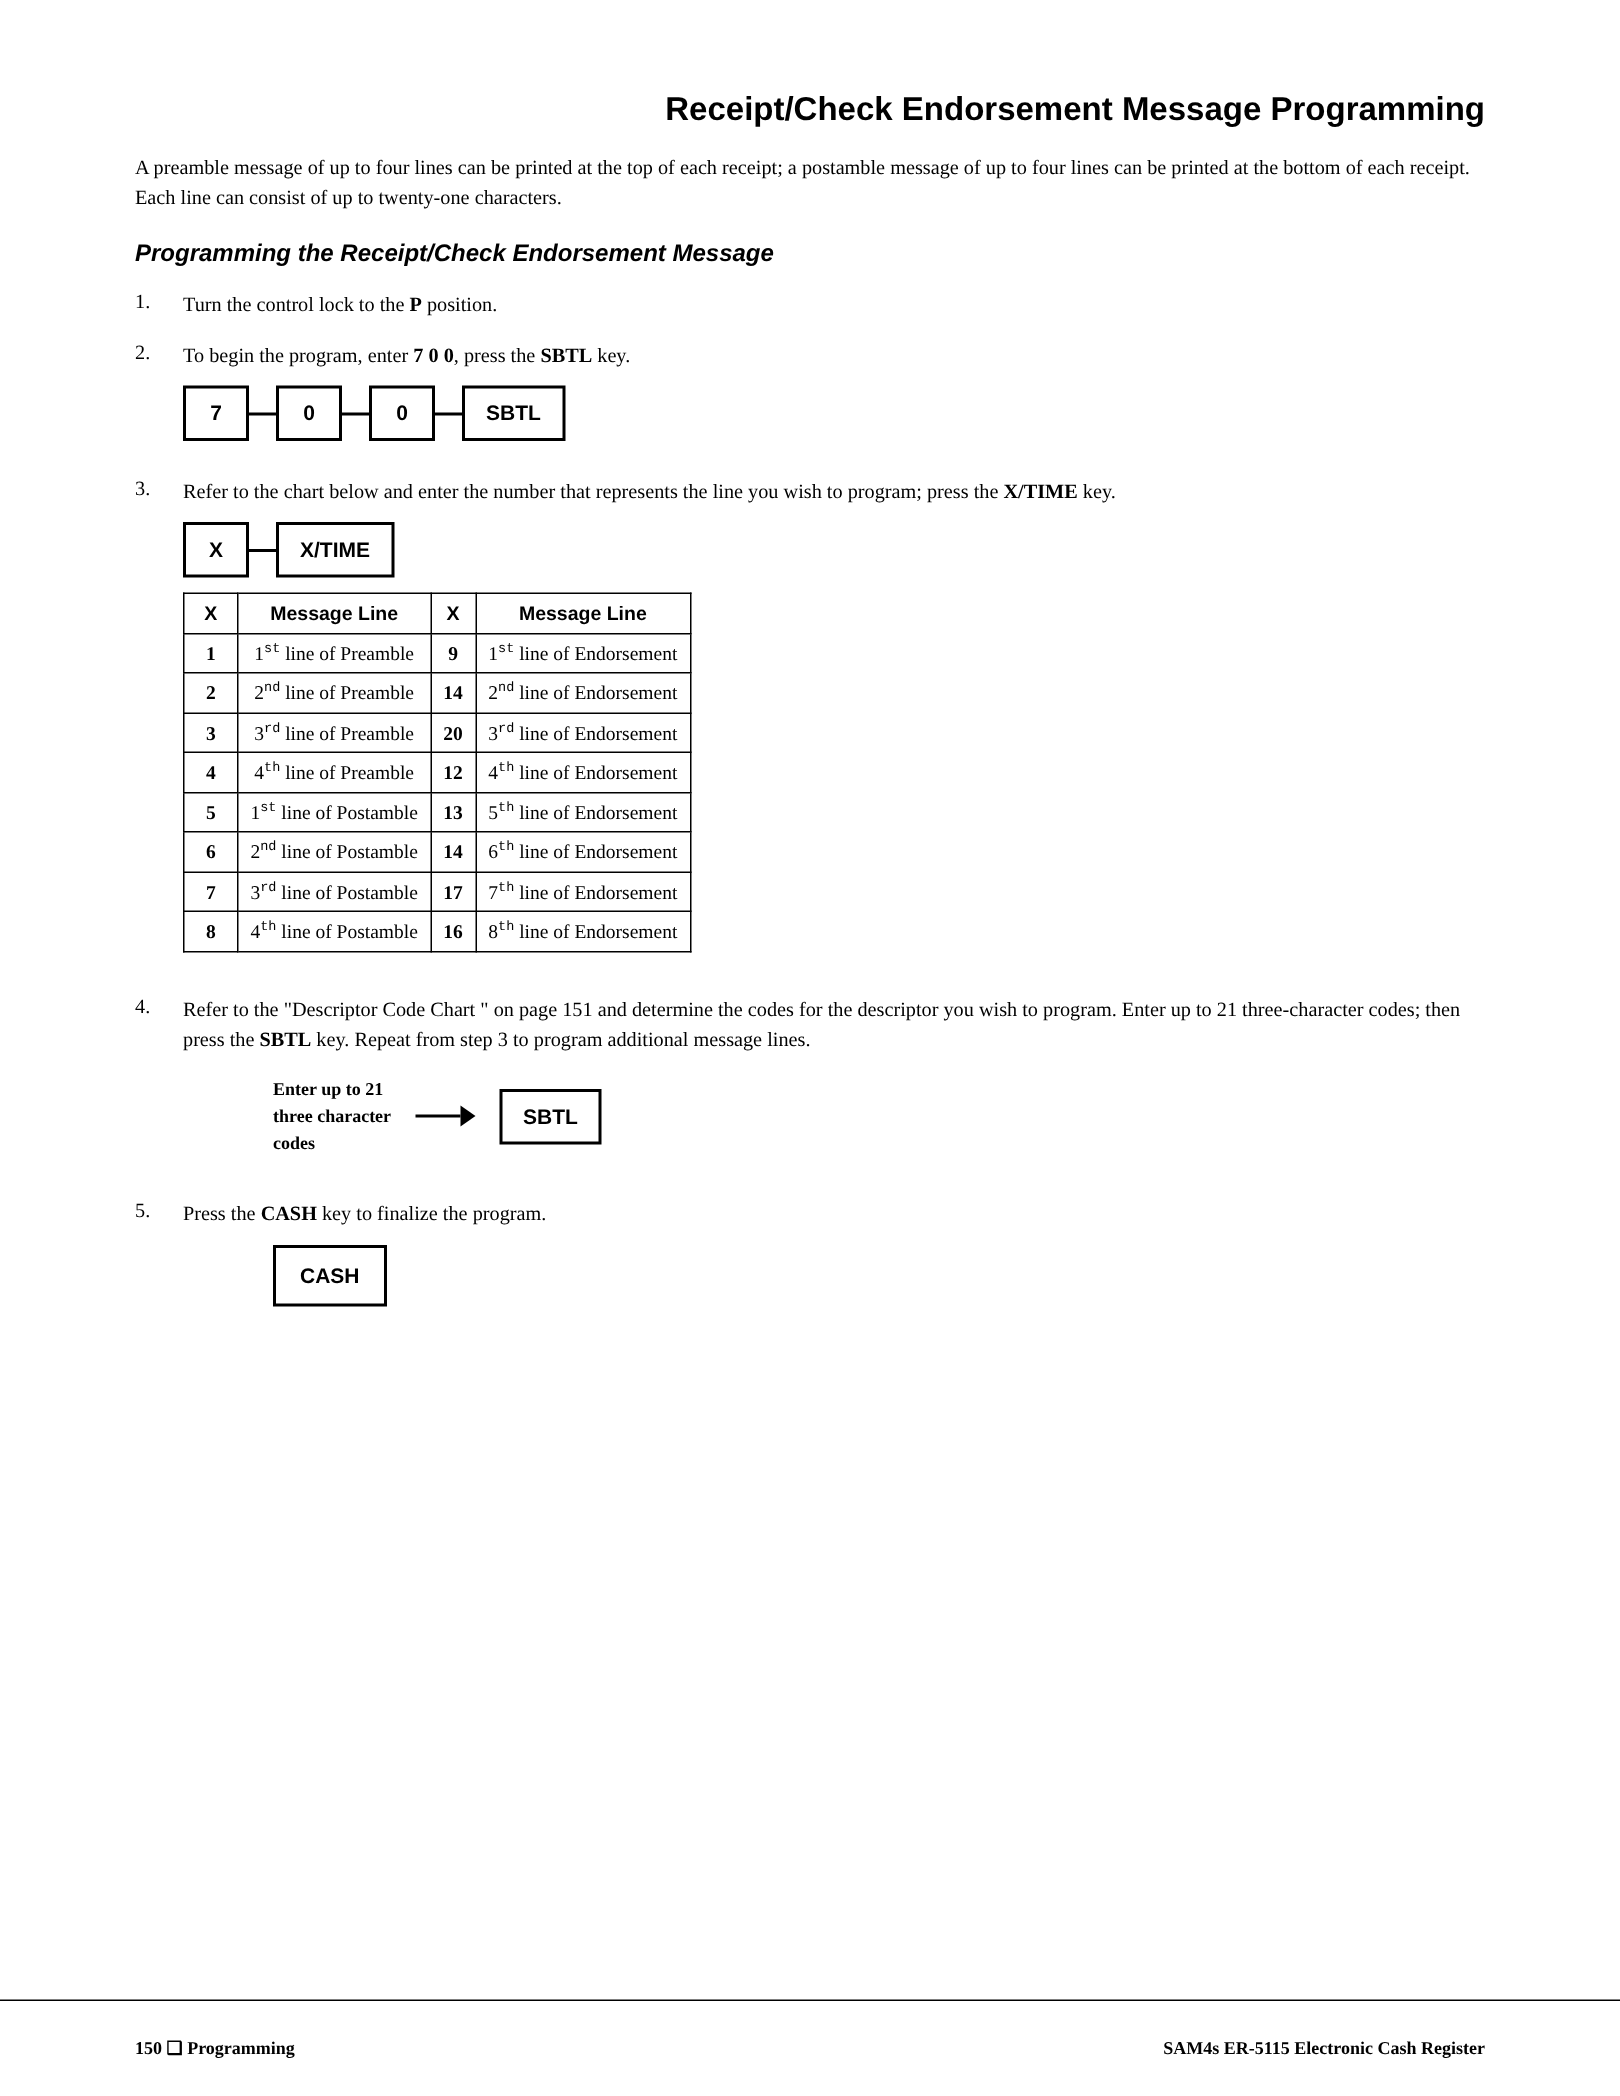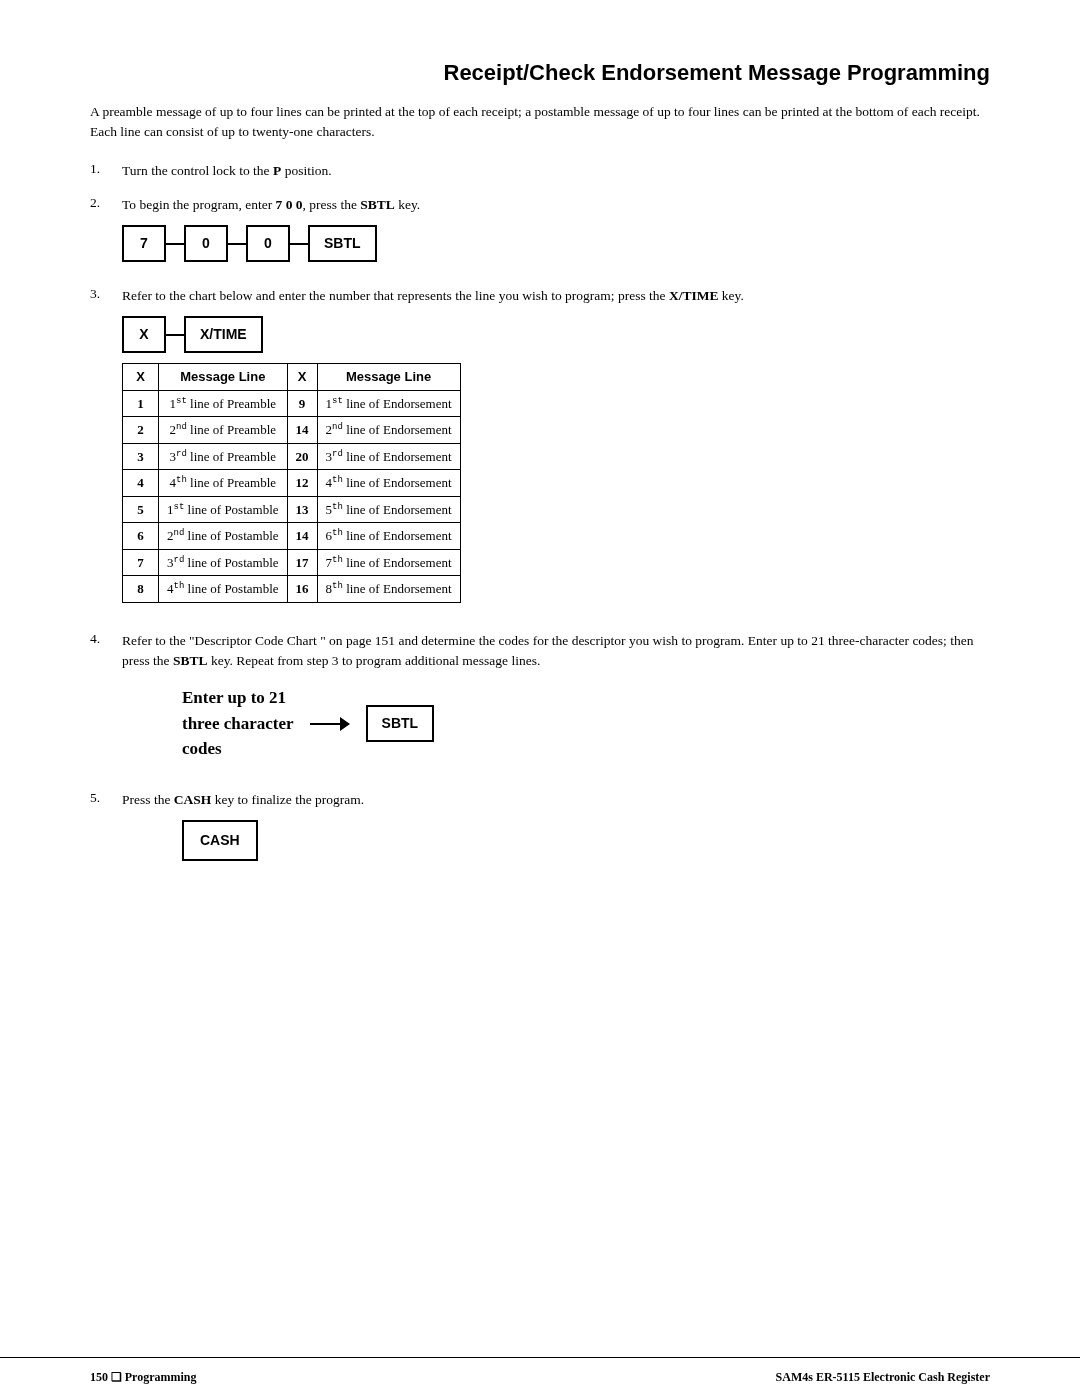--- a/index.html
+++ b/index.html
@@ -129,21 +129,21 @@
     }
 
     
     .enter-up-box {
       display: flex;
       align-items: center;
       gap: 16px;
       margin: 14px 0 14px 60px;
     }
     .enter-up-text {
-      font-size: 17px;
+      font-size: 12px;
       line-height: 1.5;
       font-weight: bold;
     }
 
     
     .cash-key-container {
       margin: 10px 0 10px 60px;
     }
     .cash-key-box {
       border: 2px solid #000;
@@ -151,21 +151,21 @@
       font-size: 14px;
       font-weight: bold;
       font-family: Arial, sans-serif;
       display: inline-block;
       background: #fff;
     }
 
     
     .footer {
       border-top: 1px solid #000;
-      padding: 12px 90px;
+      padding: 24px 90px;
       display: flex;
       justify-content: space-between;
       font-size: 12px;
       margin-top: auto;
     }
     .footer-left {
       font-weight: bold;
     }
     .footer-right {
       font-weight: bold;
@@ -177,20 +177,21 @@
   </style>
 </head>
 <body>
 
 <div class="page">
 
   <h1 class="main-title">Receipt/Check Endorsement Message Programming</h1>
 
   <p class="intro-text">A preamble message of up to four lines can be printed at the top of each receipt; a postamble message of up to four lines can be printed at the bottom of each receipt.  Each line can consist of up to twenty-one characters.</p>
 
+  <h2 class="section-title">Programming the Receipt/Check Endorsement Message</h2>
 
   <ol class="steps">
 
     <li class="step">
       <span class="step-num">1.</span>
       <div class="step-content">
         Turn the control lock to the <strong>P</strong> position.
       </div>
     </li>
 

